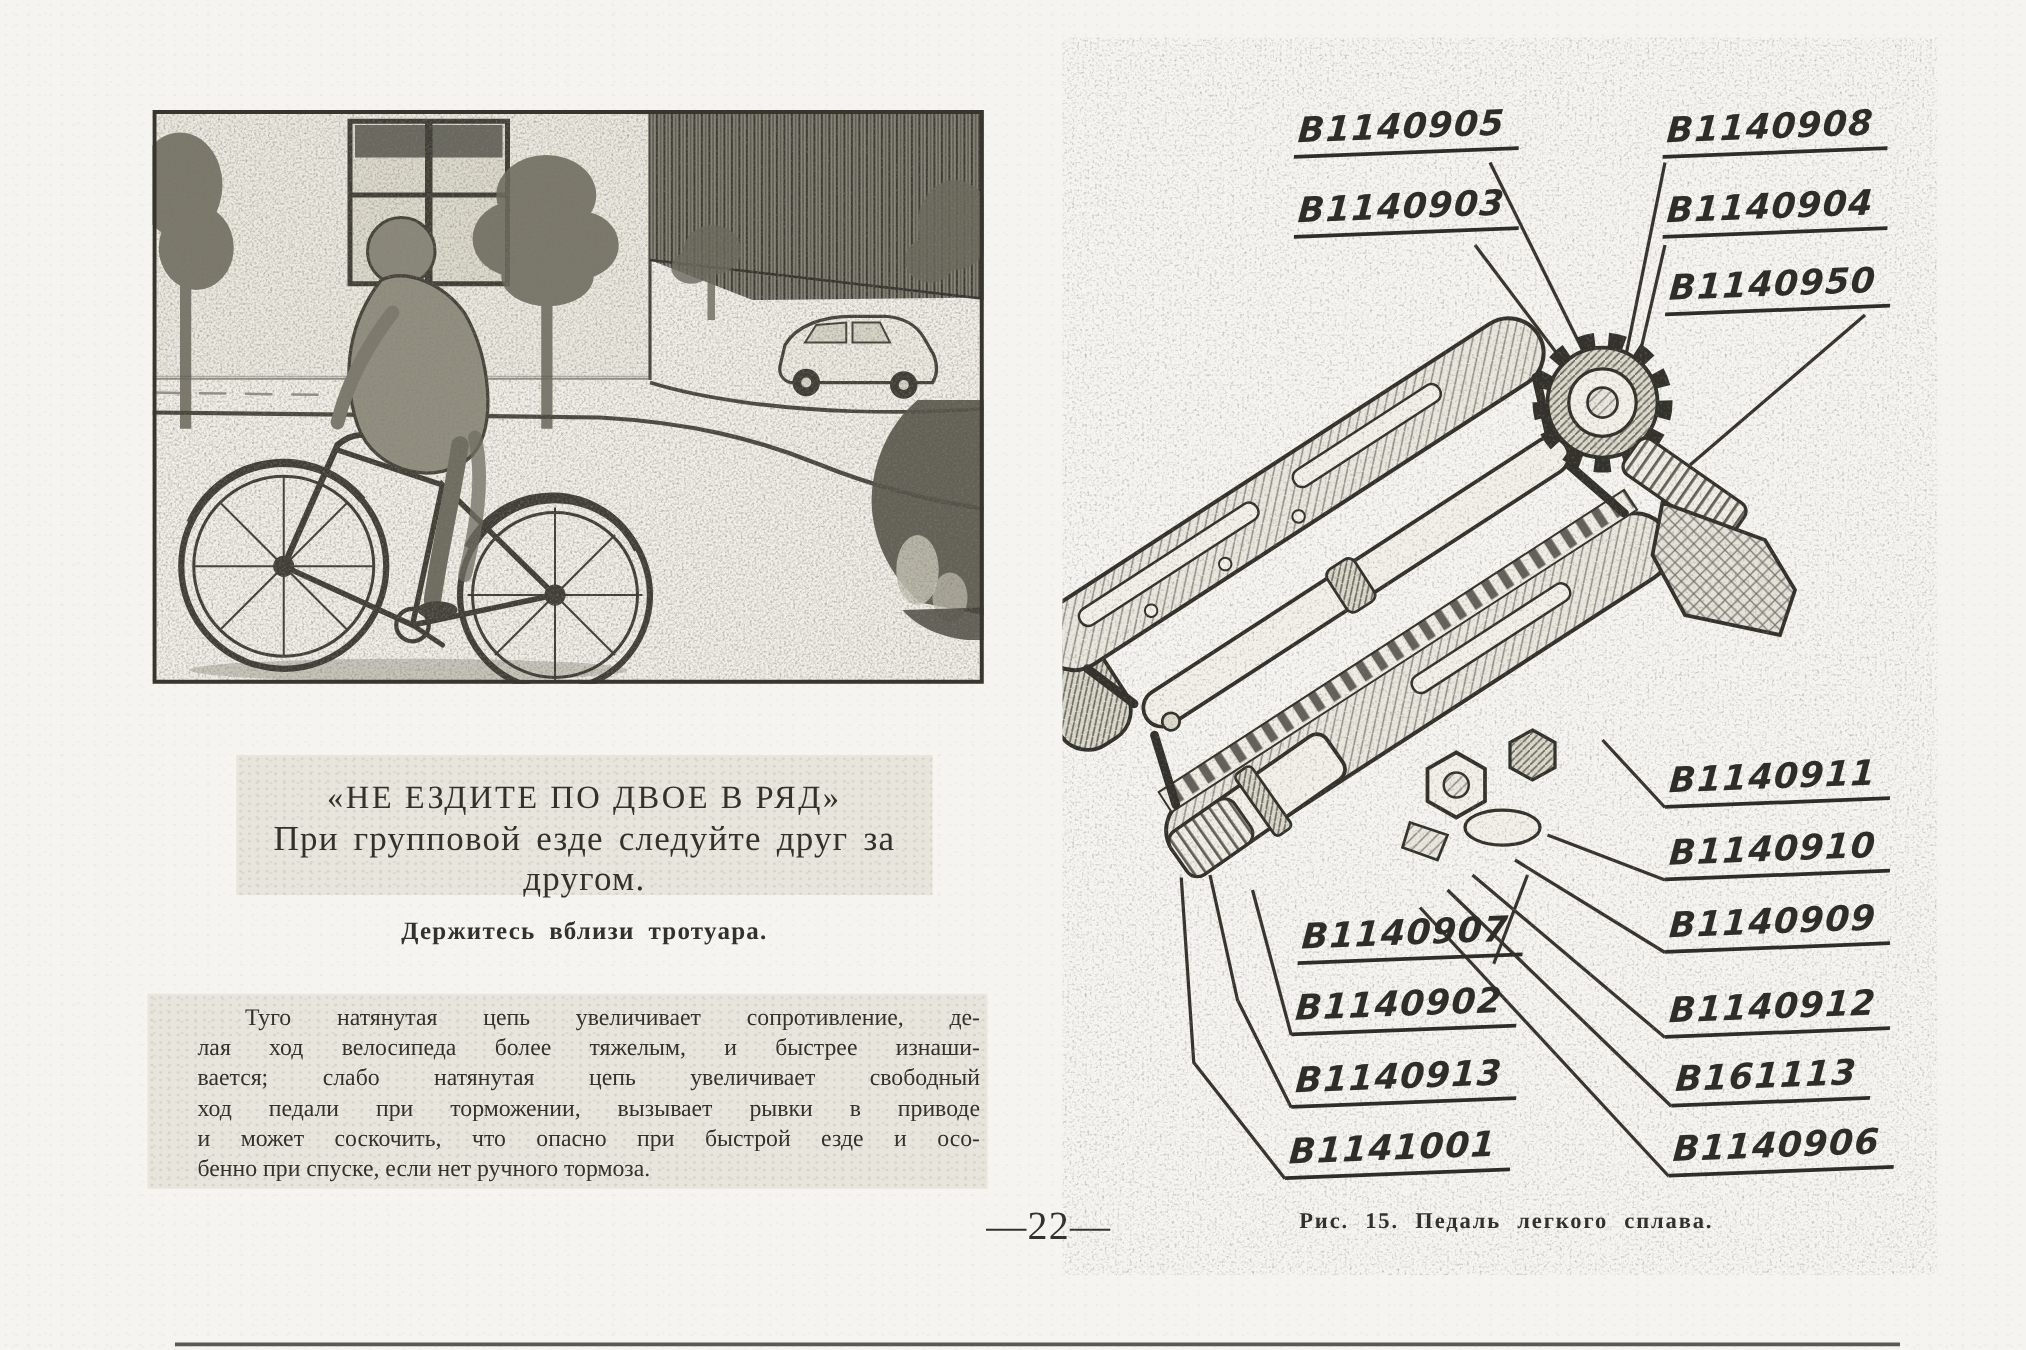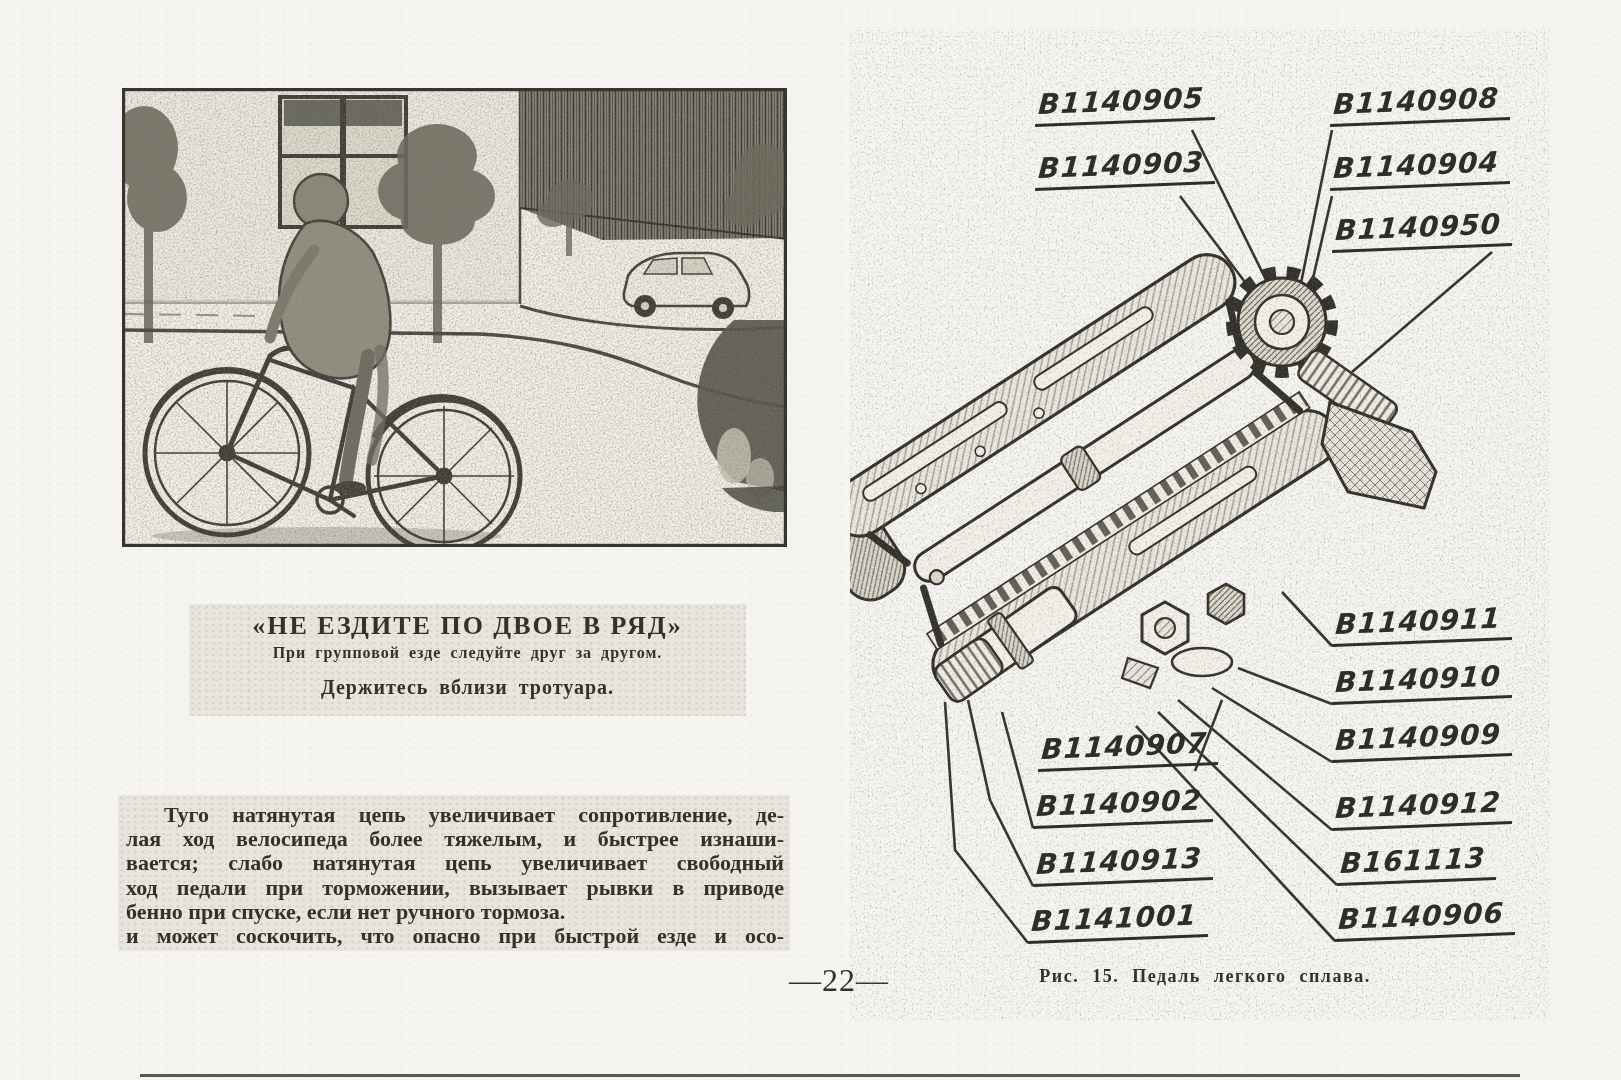--- a/index.html
+++ b/index.html
@@ -21,38 +21,38 @@
   #cap-box{
     left:189px;top:604px;width:557px;height:112px;
     background:#e7e5dc;
     background-image:
       radial-gradient(rgba(100,95,80,.13) 1px, transparent 1.5px),
       radial-gradient(rgba(100,95,80,.10) 1px, transparent 1.4px);
     background-size:7px 6px,11px 9px;
     text-align:center;
   }
   #cap-box .cap-title{
-    margin-top:7px;font-size:26px;font-weight:bold;letter-spacing:2px;
+    margin-top:19px;font-size:26px;font-weight:normal;letter-spacing:2px;
     font-family:"Liberation Serif",serif;
   }
-  #cap-box .cap-l2{margin-top:3px;font-size:16px;font-weight:bold;letter-spacing:1px;word-spacing:4px;}
+  #cap-box .cap-l2{margin-top:3px;font-size:28px;font-weight:normal;letter-spacing:1px;word-spacing:4px;}
   #cap-box .cap-l3{margin-top:14px;font-size:20px;font-weight:bold;letter-spacing:1px;word-spacing:5px;}
   
   #para-box{
     left:118px;top:795px;width:672px;height:156px;
     background:#e7e5dc;
     background-image:
       radial-gradient(rgba(100,95,80,.13) 1px, transparent 1.5px),
       radial-gradient(rgba(100,95,80,.10) 1px, transparent 1.4px);
     background-size:7px 6px,11px 9px;
     padding-top:8px;box-sizing:border-box;
   }
   .pline{
-    font-size:22px;font-weight:bold;line-height:24.2px;
-    padding:0 6px 0 8px;white-space:nowrap;
+    font-size:19px;font-weight:normal;line-height:24.2px;
+    padding:0 6px 0 8px;white-space:nowrap;margin-left:32px;
   }
   .pline.j{white-space:normal;text-align:justify;text-align-last:justify;}
   .pline.first{text-indent:38px;}
   #page-num{left:784px;top:962px;width:110px;text-align:center;font-size:32px;letter-spacing:1px;}
   
   #diagram{left:850px;top:30px;width:700px;height:990px;}
   #diagram svg{position:absolute;left:0;top:0;}
   .plabel{
     position:absolute;
     font-family:"DejaVu Sans",sans-serif;
@@ -200,22 +200,22 @@
   <div class="cap-title">«НЕ ЕЗДИТЕ ПО ДВОЕ В РЯД»</div>
   <div class="cap-l2">При групповой езде следуйте друг за другом.</div>
   <div class="cap-l3">Держитесь вблизи тротуара.</div>
 </div>
 
 <div class="abs" id="para-box">
   <div class="pline j first">Туго натянутая цепь увеличивает сопротивление, де-</div>
   <div class="pline j">лая ход велосипеда более тяжелым, и быстрее изнаши-</div>
   <div class="pline j">вается; слабо натянутая цепь увеличивает свободный</div>
   <div class="pline j">ход педали при торможении, вызывает рывки в приводе</div>
+  <div class="pline j">и может соскочить, что опасно при быстрой езде и осо-</div>
   <div class="pline">бенно при спуске, если нет ручного тормоза.</div>
-  <div class="pline j">и может соскочить, что опасно при быстрой езде и осо-</div>
 </div>
 
 <div class="abs" id="page-num">—22—</div>
 
 <div class="abs" id="diagram">
 <svg width="700" height="990" viewBox="850 30 700 990">
   <defs>
     <pattern id="htch" width="9" height="9" patternUnits="userSpaceOnUse">
       <rect width="9" height="9" fill="#e9e7de"></rect>
       <line x1="0" y1="9" x2="9" y2="0" stroke="#44423a" stroke-width="1.1" opacity=".6"></line>

